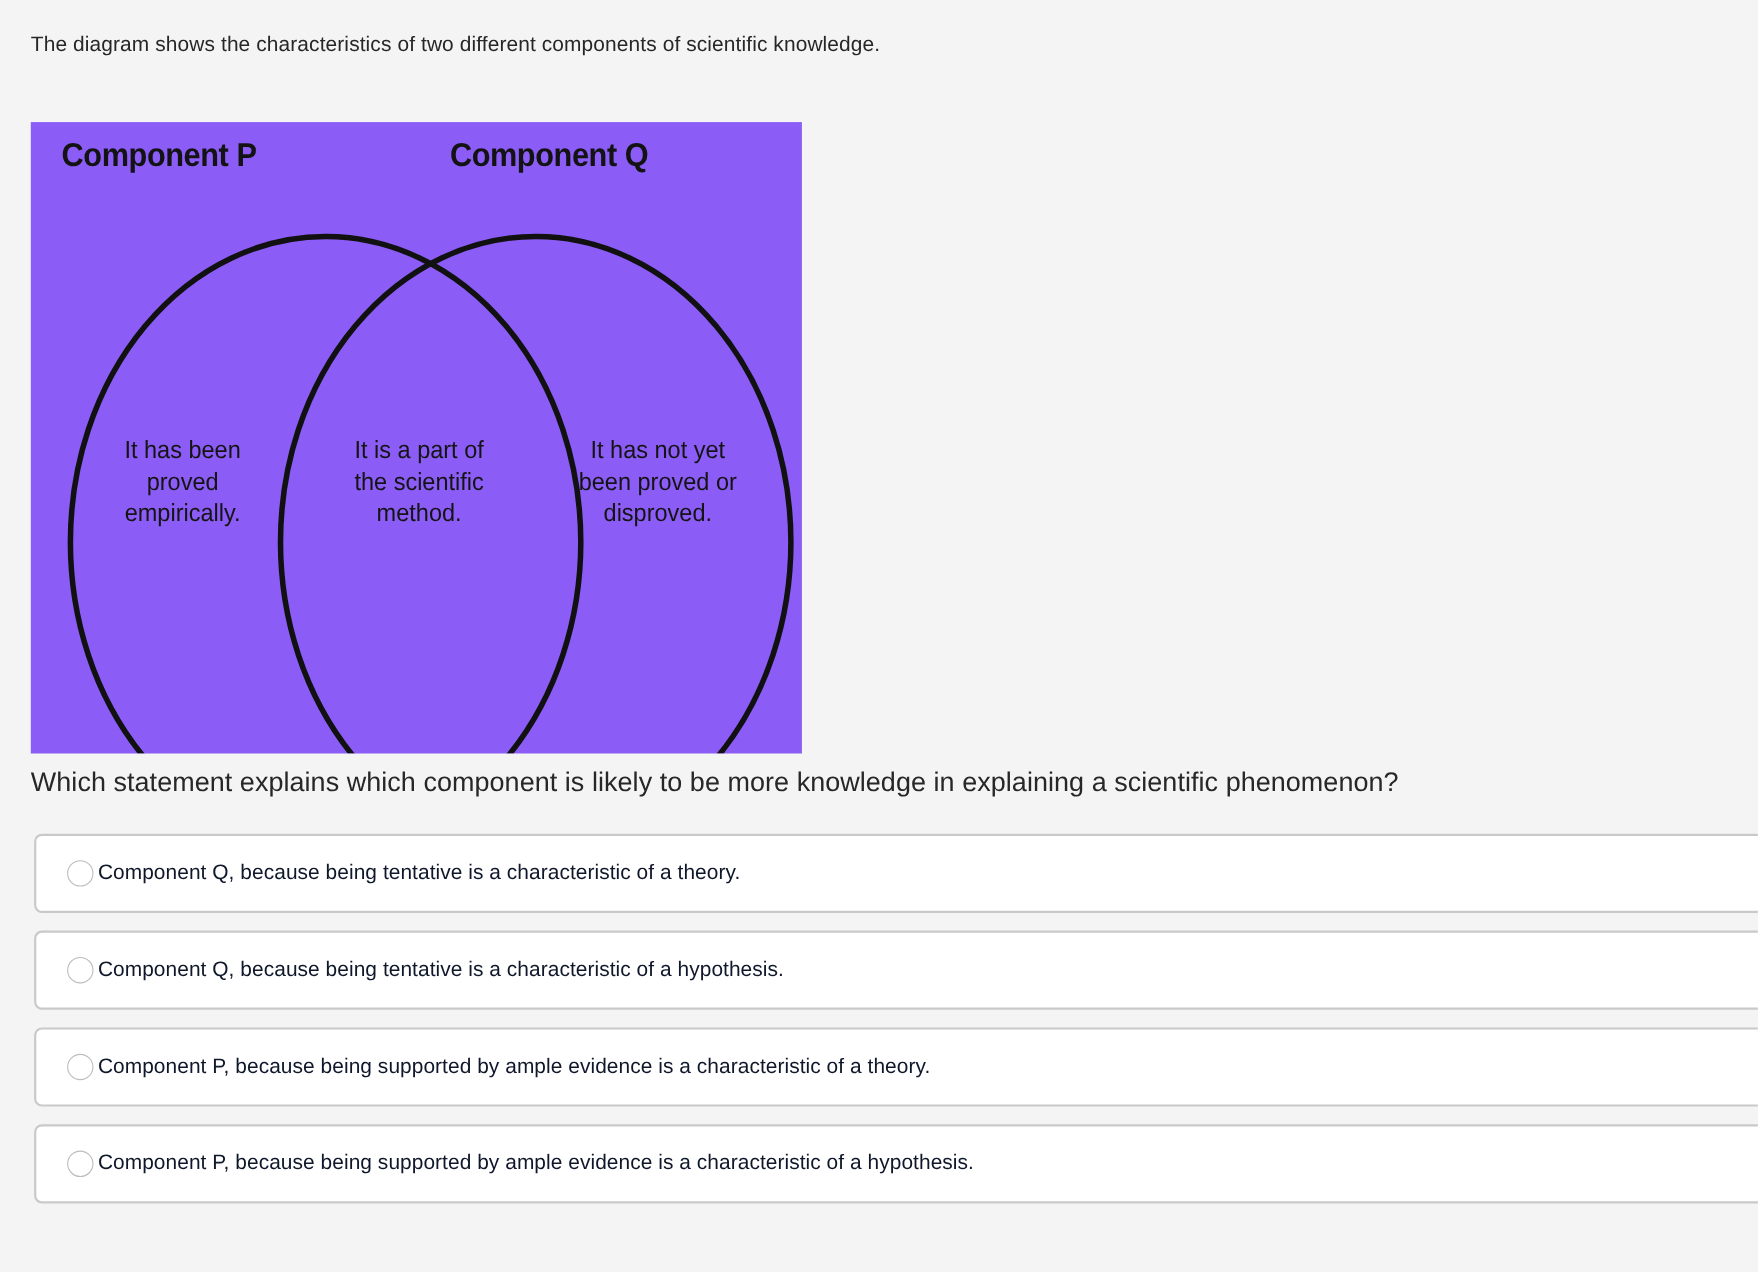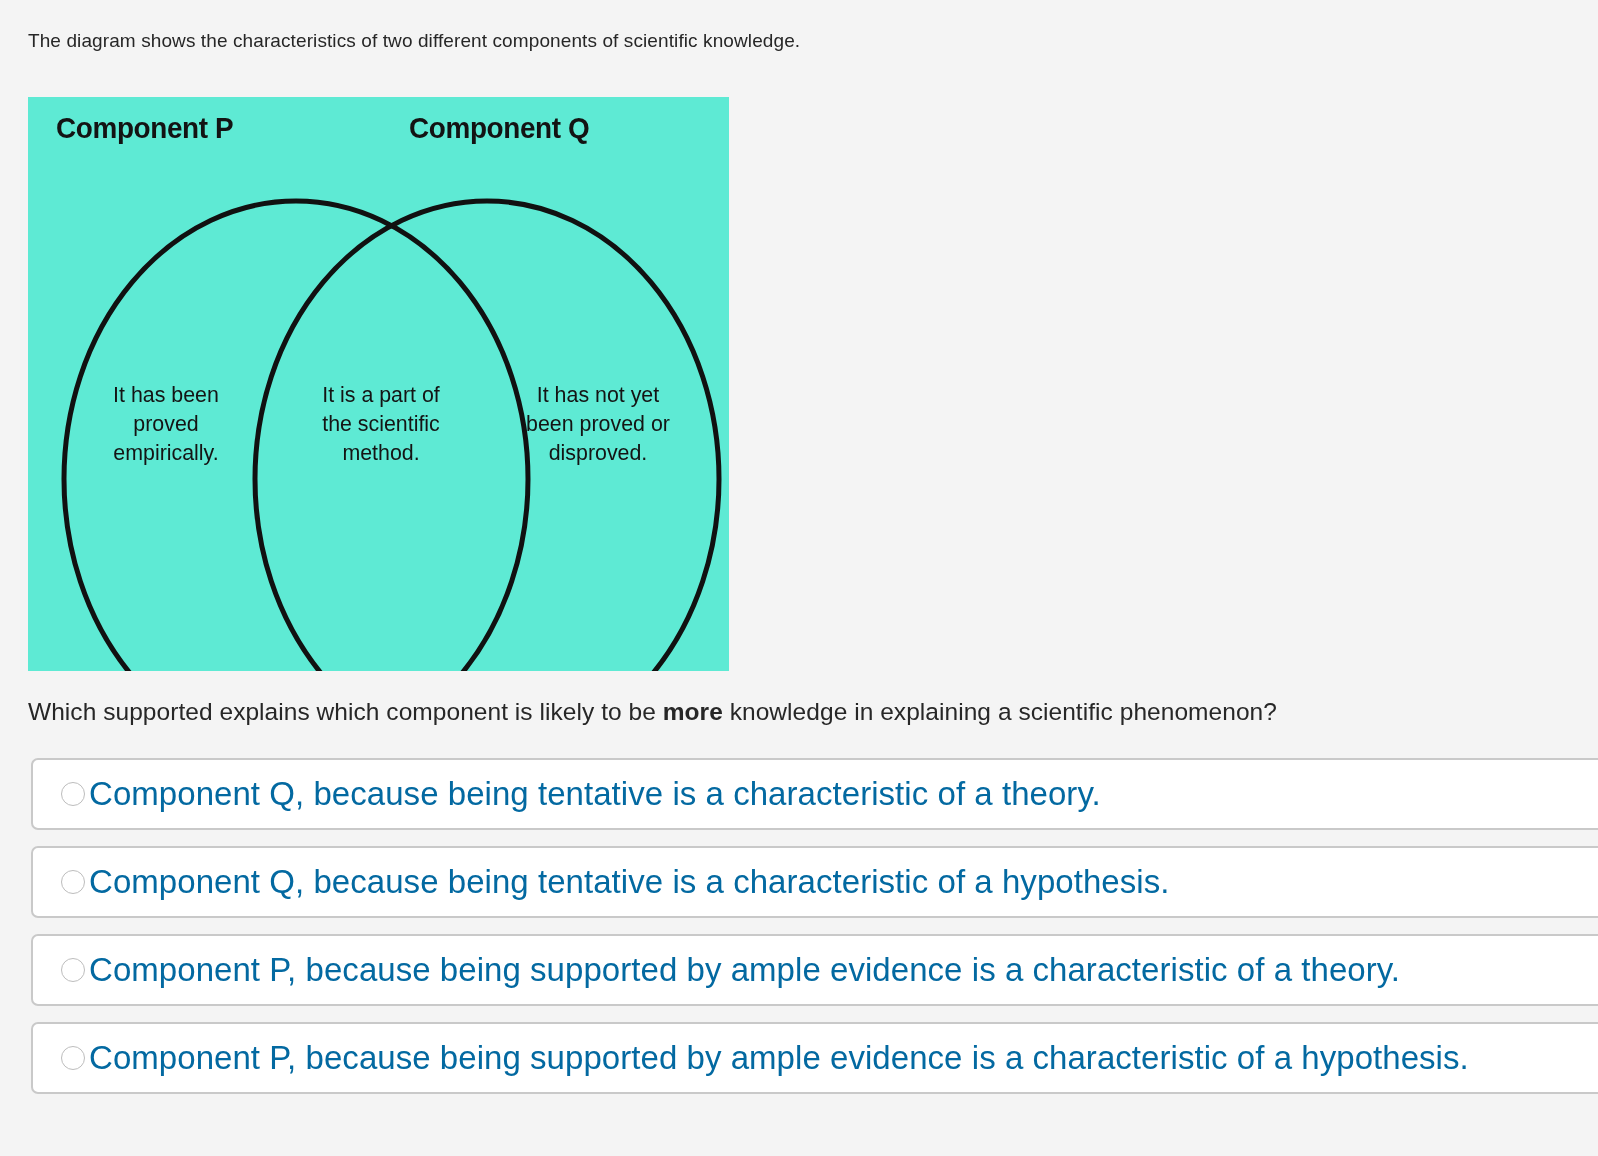--- a/index.html
+++ b/index.html
@@ -26,24 +26,24 @@
     line-height: 30px;
     color: #272727;
     letter-spacing: 0.1px;
     white-space: nowrap;
   }
 
   
   .venn-figure {
     position: absolute;
     left: 28px;
-    top: 97px;
+    top: 111px;
     width: 701px;
     height: 574px;
-    background: #5eead4;
+    background: #8b5cf6;
     overflow: hidden;
   }
   .venn-title {
     position: absolute;
     top: 14px;
     font-family: "Liberation Sans", sans-serif;
     font-weight: bold;
     font-size: 30px;
     letter-spacing: -0.4px;
     color: #131313;
@@ -80,21 +80,21 @@
   .question {
     position: absolute;
     left: 28px;
     top: 697px;
     font-size: 24.5px;
     line-height: 30px;
     color: #272727;
     letter-spacing: 0.05px;
     white-space: nowrap;
   }
-  .question b { font-weight: bold; }
+  .question b { font-weight: normal; }
 
   
   .options {
     position: absolute;
     left: 31px;
     top: 758px;
     width: 1600px;
   }
   .option {
     position: relative;
@@ -112,23 +112,23 @@
   .radio {
     flex: 0 0 auto;
     width: 22px;
     height: 22px;
     border: 1.6px solid #bdbdbd;
     border-radius: 50%;
     background: #ffffff;
     margin-right: 4px;
   }
   .option-label {
-    font-size: 33px;
+    font-size: 19px;
     line-height: 30px;
-    color: #0369a1;
+    color: #0f172a;
     letter-spacing: 0.05px;
     white-space: nowrap;
   }
 </style>
 </head>
 <body>
 
 <div class="intro">The diagram shows the characteristics of two different components of scientific knowledge.</div>
 
 <div class="venn-figure">
@@ -146,21 +146,21 @@
 empirically.</div>
   <div class="venn-text middle">It is a part of
 the scientific
 method.</div>
   <div class="venn-text right">It has not yet
 been proved or
 disproved.</div>
 
 </div>
 
-<div class="question"><span>Which supported explains which component is likely to be </span><b>more</b><span> knowledge in explaining a scientific phenomenon?</span></div>
+<div class="question"><span>Which statement explains which component is likely to be </span><b>more</b><span> knowledge in explaining a scientific phenomenon?</span></div>
 
 <div class="options">
 
   <div class="option">
     <span class="radio"></span>
     <span class="option-label">Component Q, because being tentative is a characteristic of a theory.</span>
   </div>
 
   <div class="option">
     <span class="radio"></span>

